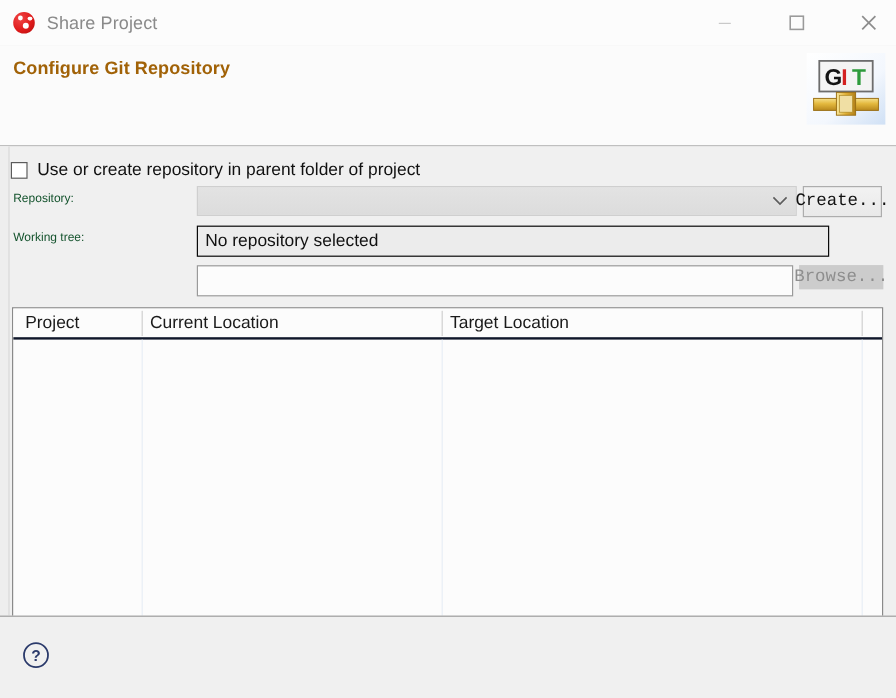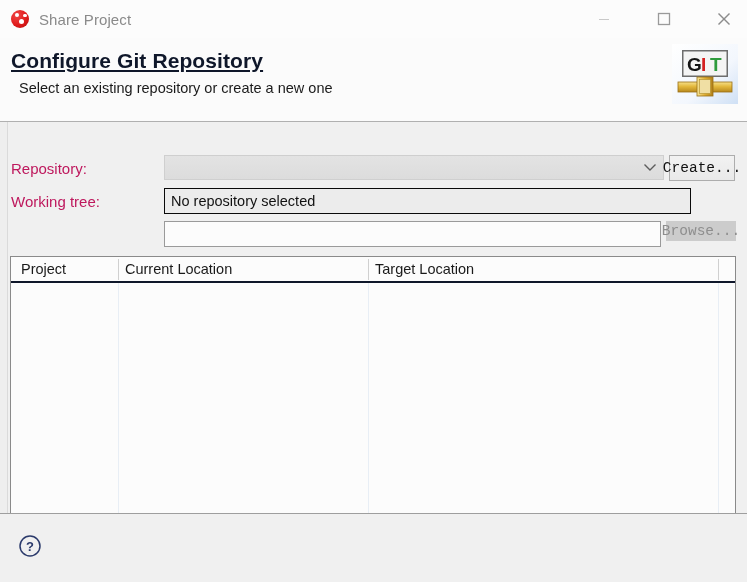--- a/index.html
+++ b/index.html
@@ -102,26 +102,25 @@
     left: 0; top: 38px;
     width: 747px; height: 84px;
     background: #fbfbfb;
     border-bottom: 1px solid #b0b0b0;
     box-sizing: border-box;
     overflow: hidden;
   }
   .header-title {
     position: absolute;
     left: 11px; top: 11px;
-    font-size: 21px;
+    font-size: 15px;
     font-weight: bold;
-    color: #0f172a;
+    color: #a16207;
     letter-spacing: 0.1px;
     white-space: nowrap;
-    text-decoration: underline;
   }
   .header-sub {
     position: absolute;
     left: 19px; top: 42px;
     font-size: 14.5px;
     color: #1a1a1a;
     white-space: nowrap;
   }
   .header-logo {
     position: absolute;
@@ -157,22 +156,22 @@
   }
   .check-label {
     margin-left: 8px;
     font-size: 14.5px;
     color: #111111;
     white-space: nowrap;
   }
 
   .field-label {
     position: absolute;
-    font-size: 15px;
-    color: #be185d;
+    font-size: 10px;
+    color: #14532d;
     white-space: nowrap;
   }
   .lbl-repo      { left: 11px; top: 160px; }
   .lbl-worktree  { left: 11px; top: 193px; }
   .lbl-path      { left: 11px; top: 226px; }
 
   
   .combo {
     position: absolute;
     left: 164px; top: 155px;
@@ -394,21 +393,20 @@
         <svg width="14" height="14" viewBox="0 0 14 14">
           <line x1="1.5" y1="1.5" x2="12.5" y2="12.5" stroke="#8c8c8c" stroke-width="1.4"></line>
           <line x1="12.5" y1="1.5" x2="1.5" y2="12.5" stroke="#8c8c8c" stroke-width="1.4"></line>
         </svg>
       </div>
     </div>
   </div>
 
   <div class="header">
     <div class="header-title">Configure Git Repository</div>
-    <div class="header-sub">Select an existing repository or create a new one</div>
 
     <div class="header-logo">
       <svg width="66" height="60" viewBox="0 0 66 60">
         <defs>
           <linearGradient id="hdrbg" x1="0" y1="0" x2="1" y2="1">
             <stop offset="0%" stop-color="#ffffff"></stop>
             <stop offset="60%" stop-color="#f3f7fd"></stop>
             <stop offset="100%" stop-color="#cfe0f5"></stop>
           </linearGradient>
           <linearGradient id="gold" x1="0" y1="0" x2="0" y2="1">
@@ -434,20 +432,24 @@
         <rect x="25" y="33" width="16" height="19" fill="url(#goldv)" stroke="#9a6f14" stroke-width="0.8"></rect>
         <rect x="27.5" y="35.5" width="11" height="14" fill="#f0dfa4" stroke="#b08c28" stroke-width="0.6"></rect>
       </svg>
     </div>
   </div>
 
   <div class="form-area">
 
     <div class="edge-strip edge-left" style="top:0;height:391px;"></div>
 
+    <div class="check-row">
+      <div class="checkbox"></div>
+      <div class="check-label">Use or create repository in parent folder of project</div>
+    </div>
 
     <div class="field-label lbl-repo" style="top:38px;">Repository:</div>
     <div class="combo" style="top:33px;">
       <div class="combo-value"></div>
       <div class="combo-arrow">
         <svg width="14" height="9" viewBox="0 0 14 9">
           <polyline points="1.5,1.5 7,7 12.5,1.5" fill="none" stroke="#5d5d5d" stroke-width="1.4"></polyline>
         </svg>
       </div>
     </div>

